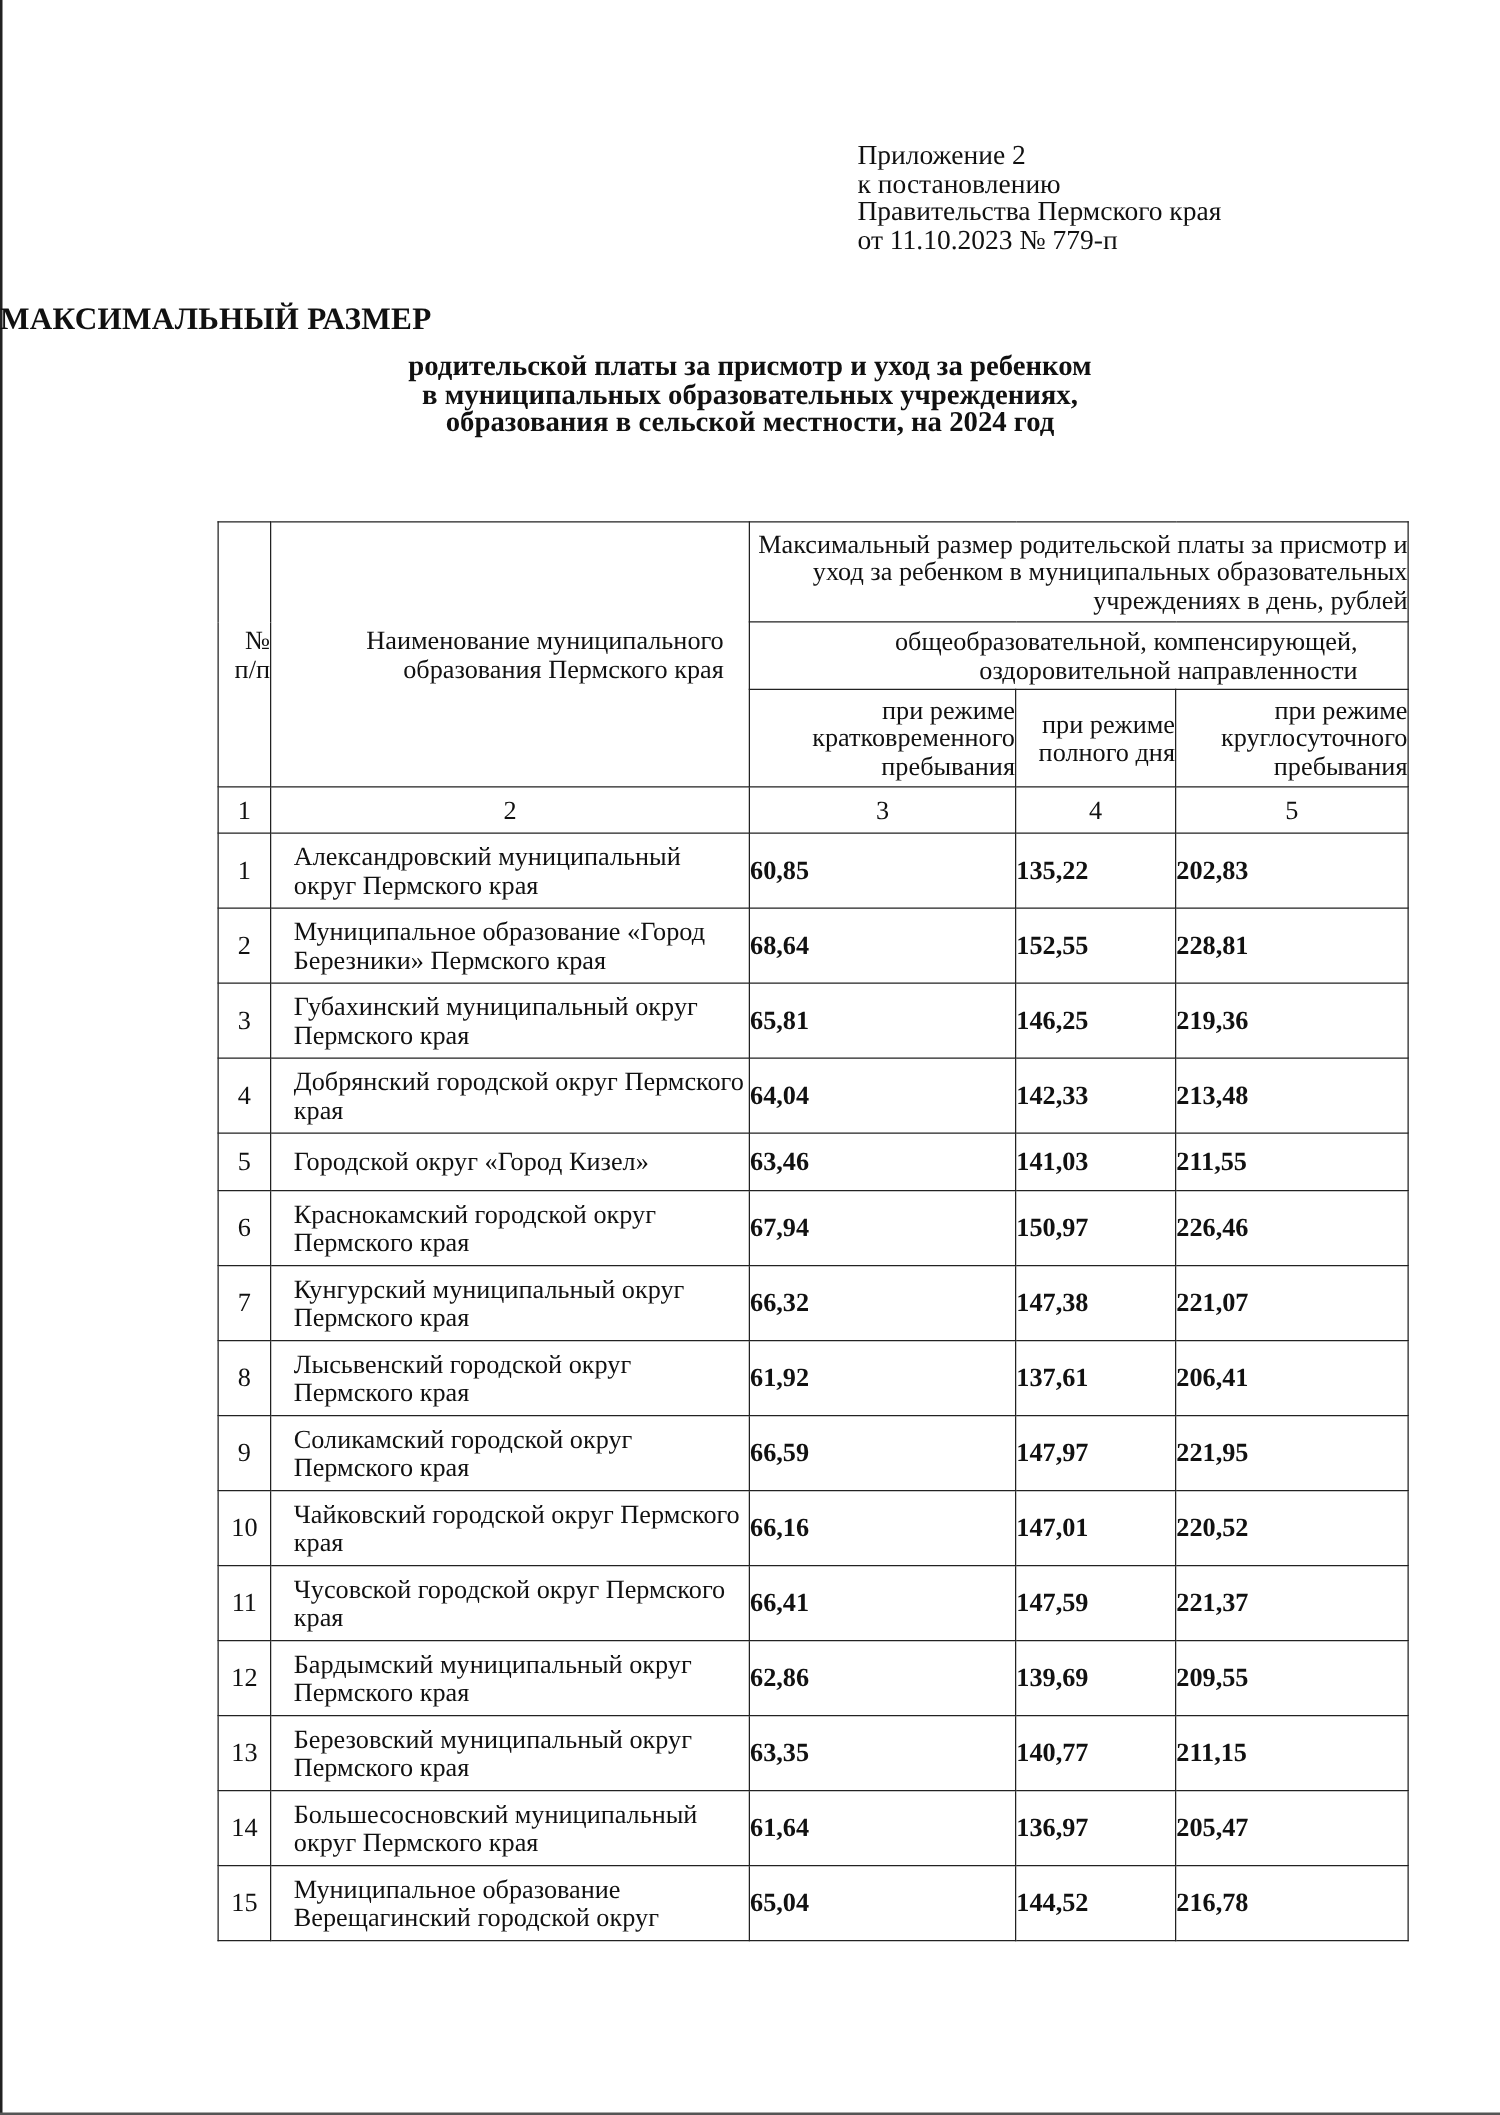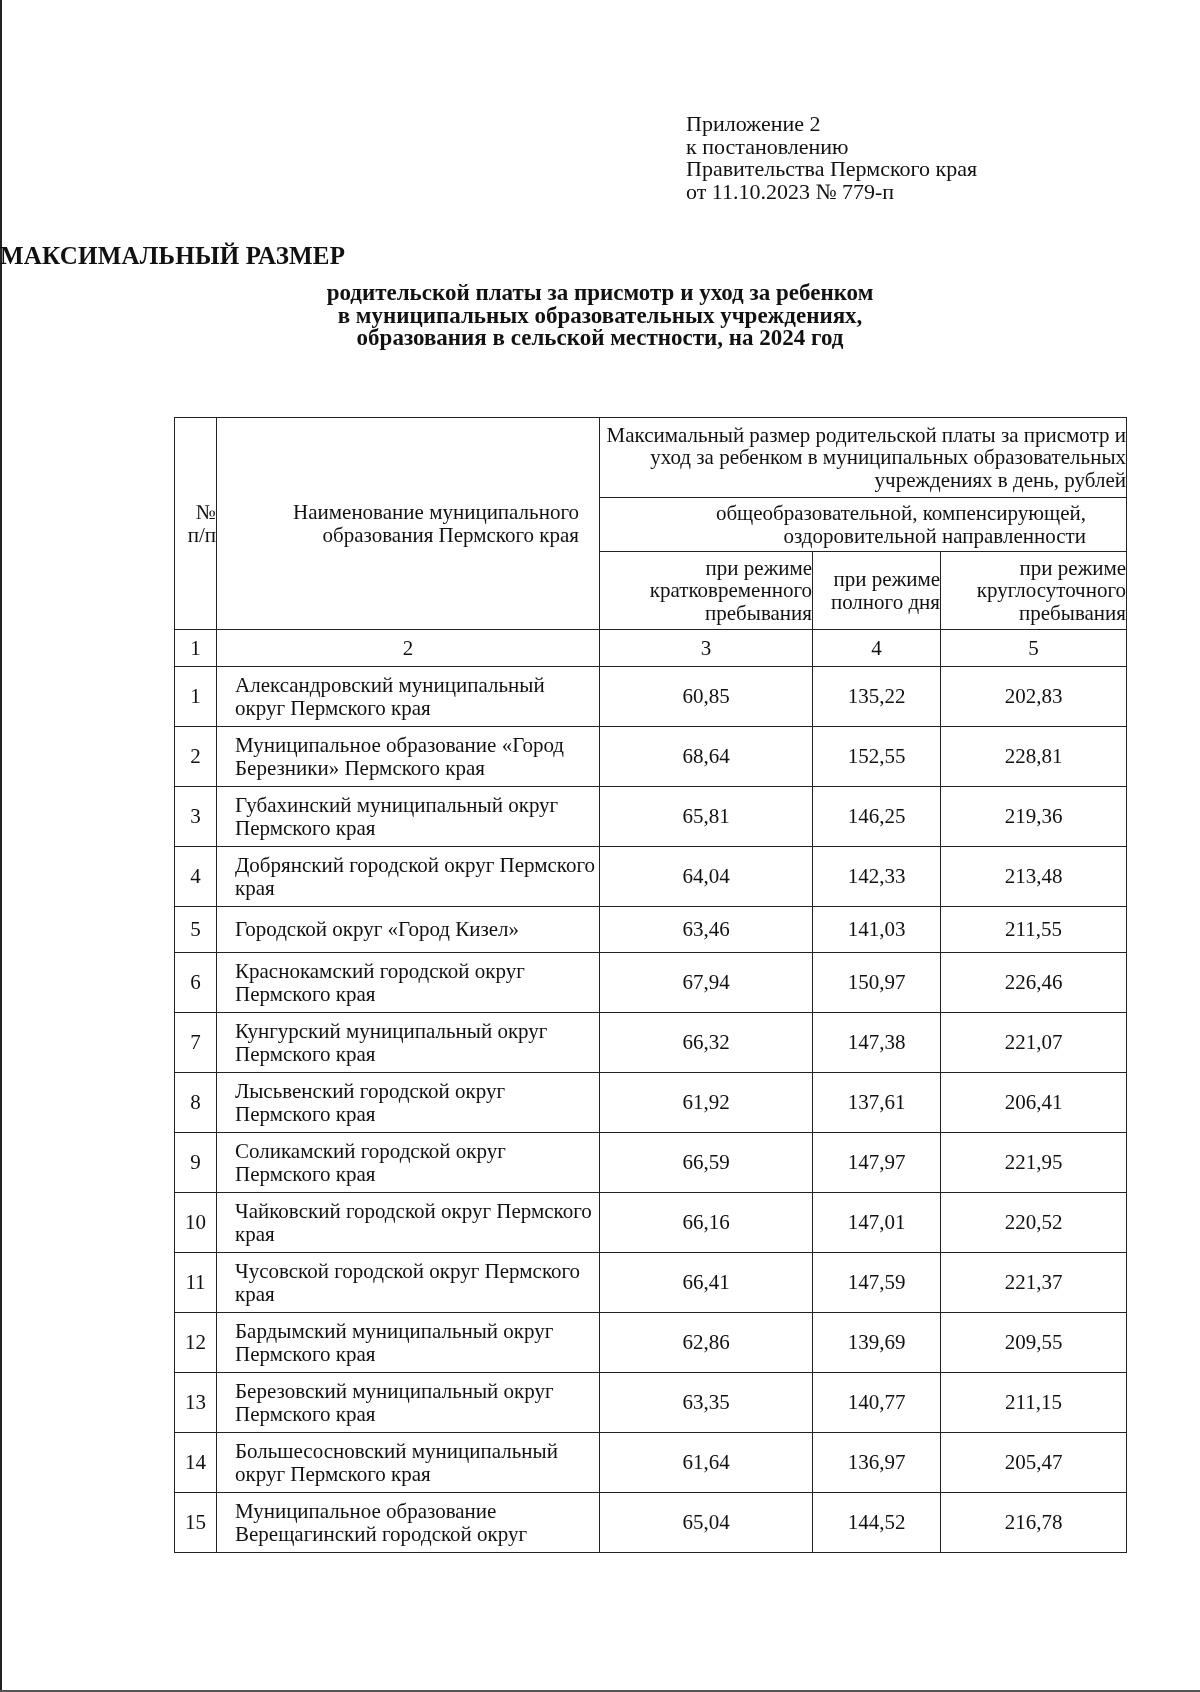--- a/index.html
+++ b/index.html
@@ -19,21 +19,21 @@
   th { text-align: right; line-height: 22.5px; }
   .c1 { width: 42px; } .c2 { width: 383px; } .c3 { width: 213px; } .c4 { width: 128px; } .c5 { width: 186px; }
   .hdr-top { height: 80px; }
   .hdr-mid { height: 54px; margin-top: 23px; }
   .hdr-bot { height: 78px; }
   .num-row td { height: 36px; text-align: center; }
   .sep td { border-top: 2.5px solid #222; }
   .row td { height: 59px; }
   .row td.no { text-align: center; }
   .row td.name { text-align: left; padding-left: 18px; line-height: 23px; }
-  .row td.val { text-align: center; }
+  .row td.val { text-align: left; font-weight: bold; }
   .row.short td { height: 45px; }
 </style>
 </head>
 <body>
 
 <div class="scan-edge-left"></div>
 <div class="scan-edge-bottom"></div>
 
 <div class="annex">
   <div>Приложение 2</div>

